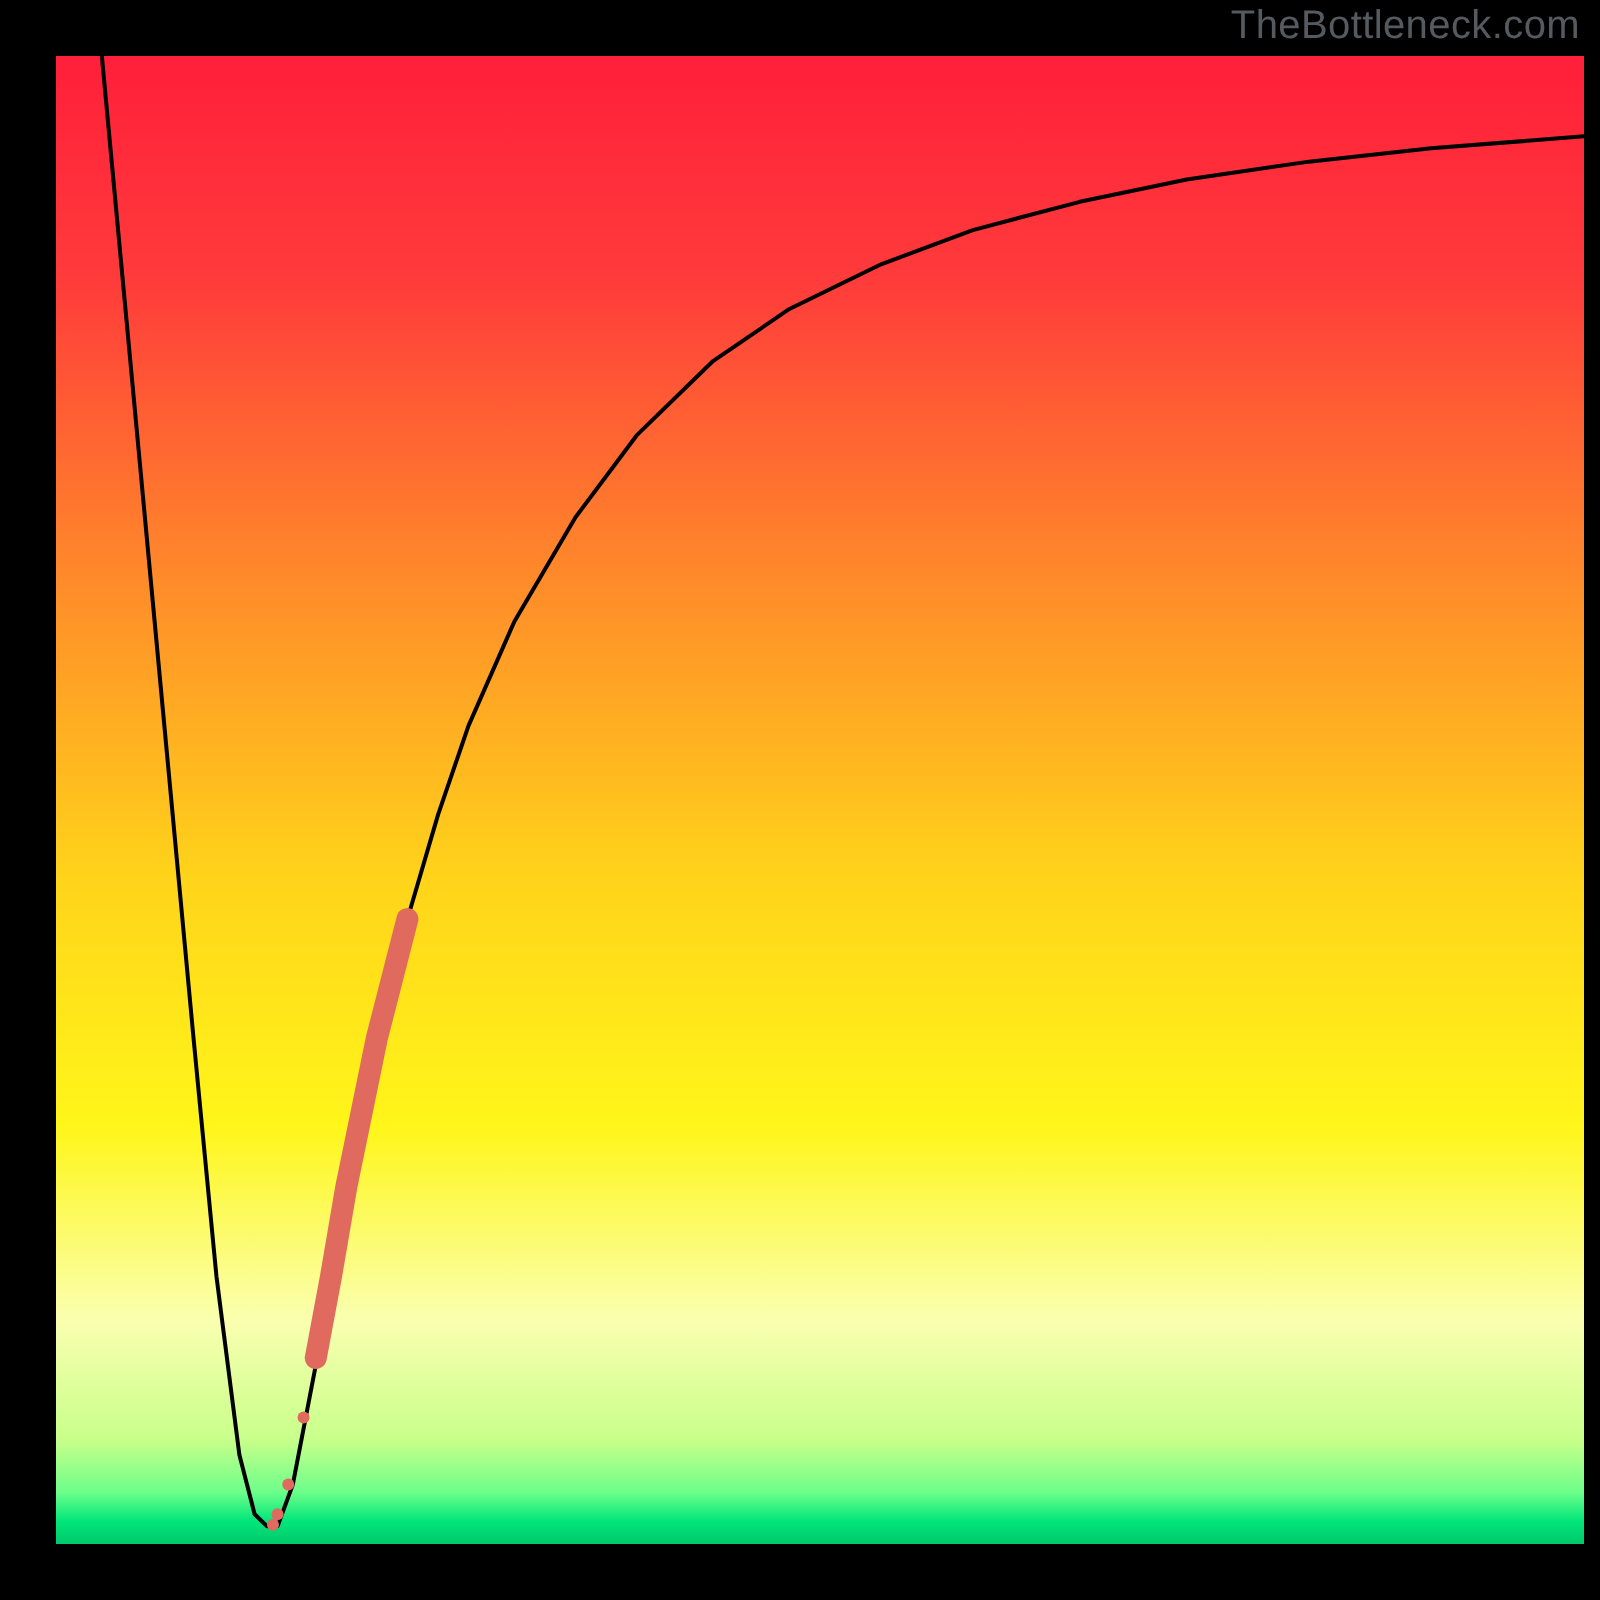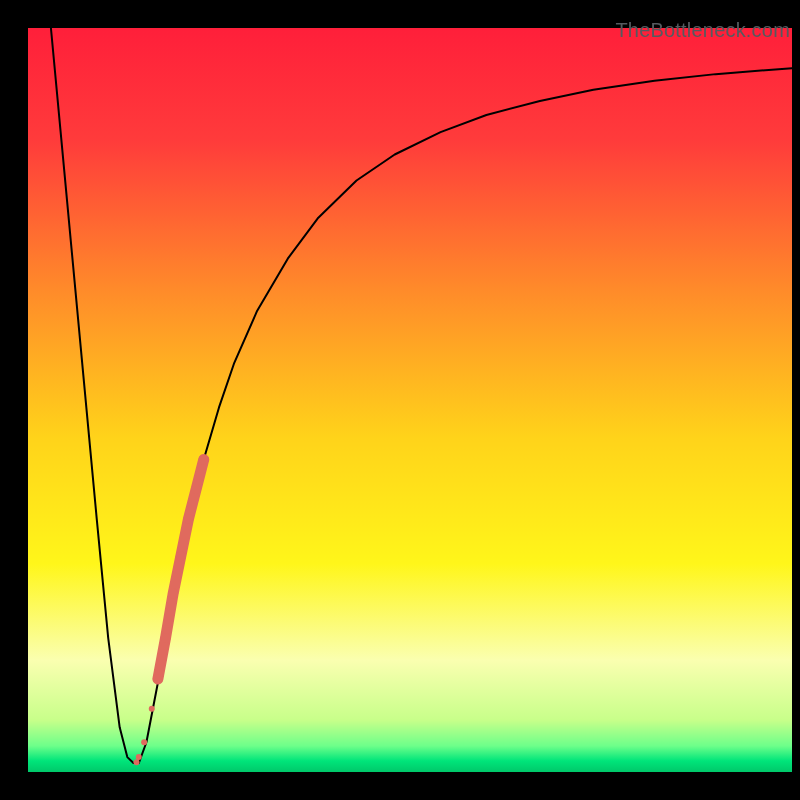--- a/index.html
+++ b/index.html
@@ -14,21 +14,21 @@
   .canvas-wrap {
     position: relative;
     width: 800px;
     height: 800px;
   }
   svg {
     display: block;
   }
   .watermark {
     position: absolute;
-    top: 19px;
+    top: 2px;
     right: 10px;
     color: #555a5f;
     font-size: 20px;
     font-weight: 500;
     letter-spacing: 0.2px;
     user-select: none;
   }
 </style>
 </head>
 <body>

